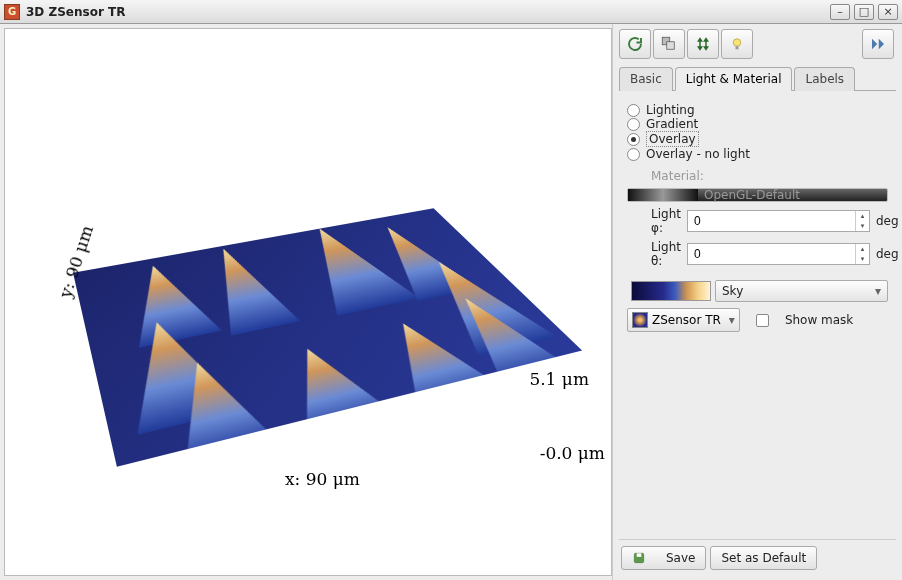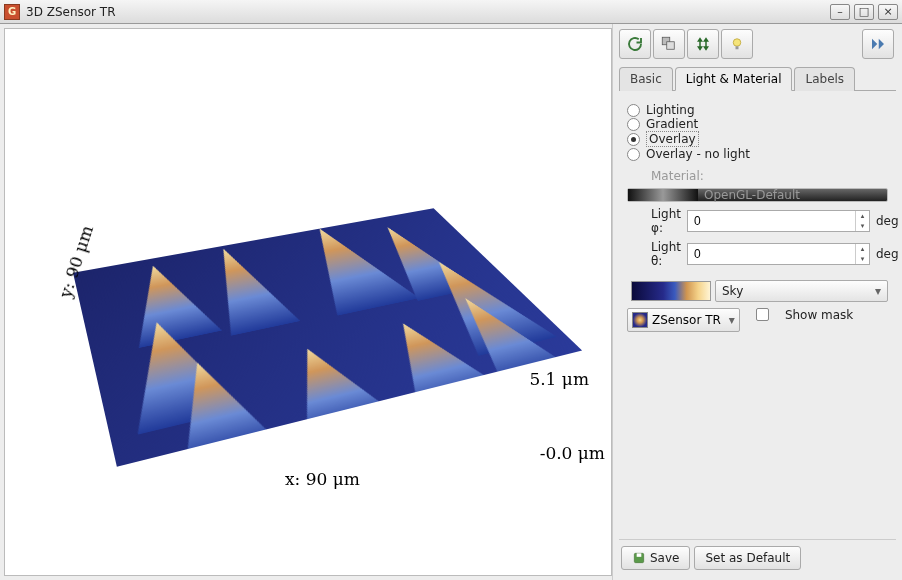--- a/index.html
+++ b/index.html
@@ -1,21 +1,21 @@
 <!DOCTYPE html>
 <html><head>
 <meta charset="utf-8">
 <style>
 * { box-sizing: border-box; margin: 0; padding: 0; }
 body { font-family: "DejaVu Sans", "Liberation Sans", sans-serif; font-size: 12px; background: #ededed; width: 902px; height: 580px; overflow: hidden; }
 
 
 .titlebar { height: 24px; background: linear-gradient(to bottom, #f5f5f5, #dcdcdc); border-bottom: 1px solid #999; display: flex; align-items: center; padding: 0 4px; }
 .titlebar-icon { width: 16px; height: 16px; background: #c94f2e; border: 1px solid #8a3a1f; margin-right: 6px; display:flex; align-items:center; justify-content:center; font-size:10px; font-weight:bold; color:#fff3c4; }
-.titlebar-title { font-weight: normal; color: #222; flex: 1; }
+.titlebar-title { font-weight: bold; color: #222; flex: 1; }
 .titlebar-buttons { display: flex; gap: 4px; }
 .titlebar-btn { width: 20px; height: 16px; background: linear-gradient(to bottom,#f8f8f8,#ddd); border: 1px solid #888; border-radius: 2px; display: flex; align-items: center; justify-content: center; font-size: 11px; color: #333; cursor: pointer; }
 
 
 .app { display: flex; height: calc(580px - 24px); background: #ededed; }
 .view-pane { flex: 1; background: #fff; position: relative; margin: 4px 0 4px 4px; border: 1px solid #bbb; }
 .side-panel { width: 290px; background: #ededed; padding: 4px 6px; display: flex; flex-direction: column; border-left: 1px solid #ccc; }
 
 
 .toolbar { display: flex; align-items: center; margin-bottom: 6px; height: 32px;}
@@ -47,30 +47,30 @@
 .spin-input input { border:none; flex:1; padding: 0 6px; font-size:12px; outline:none; background:transparent; }
 .spin-arrows { width:14px; border-left:1px solid #ccc; display:flex; flex-direction:column; }
 .spin-arrows div { flex:1; display:flex; align-items:center; justify-content:center; font-size:7px; color:#555; cursor:pointer; }
 .unit { width:28px; color:#222; }
 
 .grad-row { display:flex; align-items:center; margin: 12px 0 6px 4px; gap:4px; }
 .grad-swatch { width:80px; height:20px; border:1px solid #999; background: linear-gradient(to right, #0a0a3a 0%, #262a8a 40%, #3a5bbf 55%, #d09550 70%, #f5d38a 85%, #fff4d4 100%); }
 .grad-select { flex:1; height:22px; border:1px solid #aaa; background:linear-gradient(to bottom,#fdfdfd,#e4e4e4); display:flex; align-items:center; padding:0 6px; border-radius:2px; color:#222; cursor:pointer; position:relative;}
 .grad-select::after{content:'▾'; position:absolute; right:6px; color:#666;}
 
-.src-row { display:flex; gap:16px; margin:4px 0;}
+.src-row { display:flex; align-items:center; gap:16px; margin:4px 0;}
 .src-select { display:flex; align-items:center; height:24px; border:1px solid #aaa; background:linear-gradient(to bottom,#fdfdfd,#e4e4e4); border-radius:2px; padding:0 4px; gap:4px; cursor:pointer; position:relative;}
 .src-select::after{content:'▾'; color:#666; margin-left:4px;}
 .src-thumb { width:16px; height:16px; border:1px solid #888; background: radial-gradient(circle at 50% 50%, #f5d38a 0%, #d09550 30%, #262a8a 70%); }
 .checkbox { width:13px; height:13px; border:1px solid #888; background:#fff; border-radius:2px; }
 .checkbox-label { color:#222; }
 
 
 .bottom-row { display:flex; gap:4px; padding:6px 2px; border-top:1px solid #ccc; }
-.btn { padding: 4px 10px; background: linear-gradient(to bottom,#fdfdfd,#e2e2e2); border:1px solid #aaa; border-radius:3px; display:flex; align-items:center; gap:4px; cursor:pointer; color:#222;}
+.btn { padding: 4px 10px; background: linear-gradient(to bottom,#fdfdfd,#e2e2e2); border:1px solid #aaa; border-radius:3px; display:flex; align-items:center; gap:20px; cursor:pointer; color:#222;}
 .save-icon { width:14px; height:14px; }
 
 
 .view-canvas { position:absolute; inset:0; }
 .axis-label { position:absolute; font-size:17px; color:#000; font-family: "DejaVu Serif", serif; }
 .axis-y { left:50px; top:265px; transform: rotate(-72deg); transform-origin:left top; }
 .axis-x { left:280px; top:440px; }
 .scale-top { right:22px; top:340px; }
 .scale-bot { right:6px; top:414px; }
 .surface { position:absolute; left:90px; top:130px; width:430px; height:300px; transform: perspective(800px) rotateX(55deg) rotateZ(-20deg); background: linear-gradient(135deg,#1c246b,#2a3a9a); overflow:hidden; }

